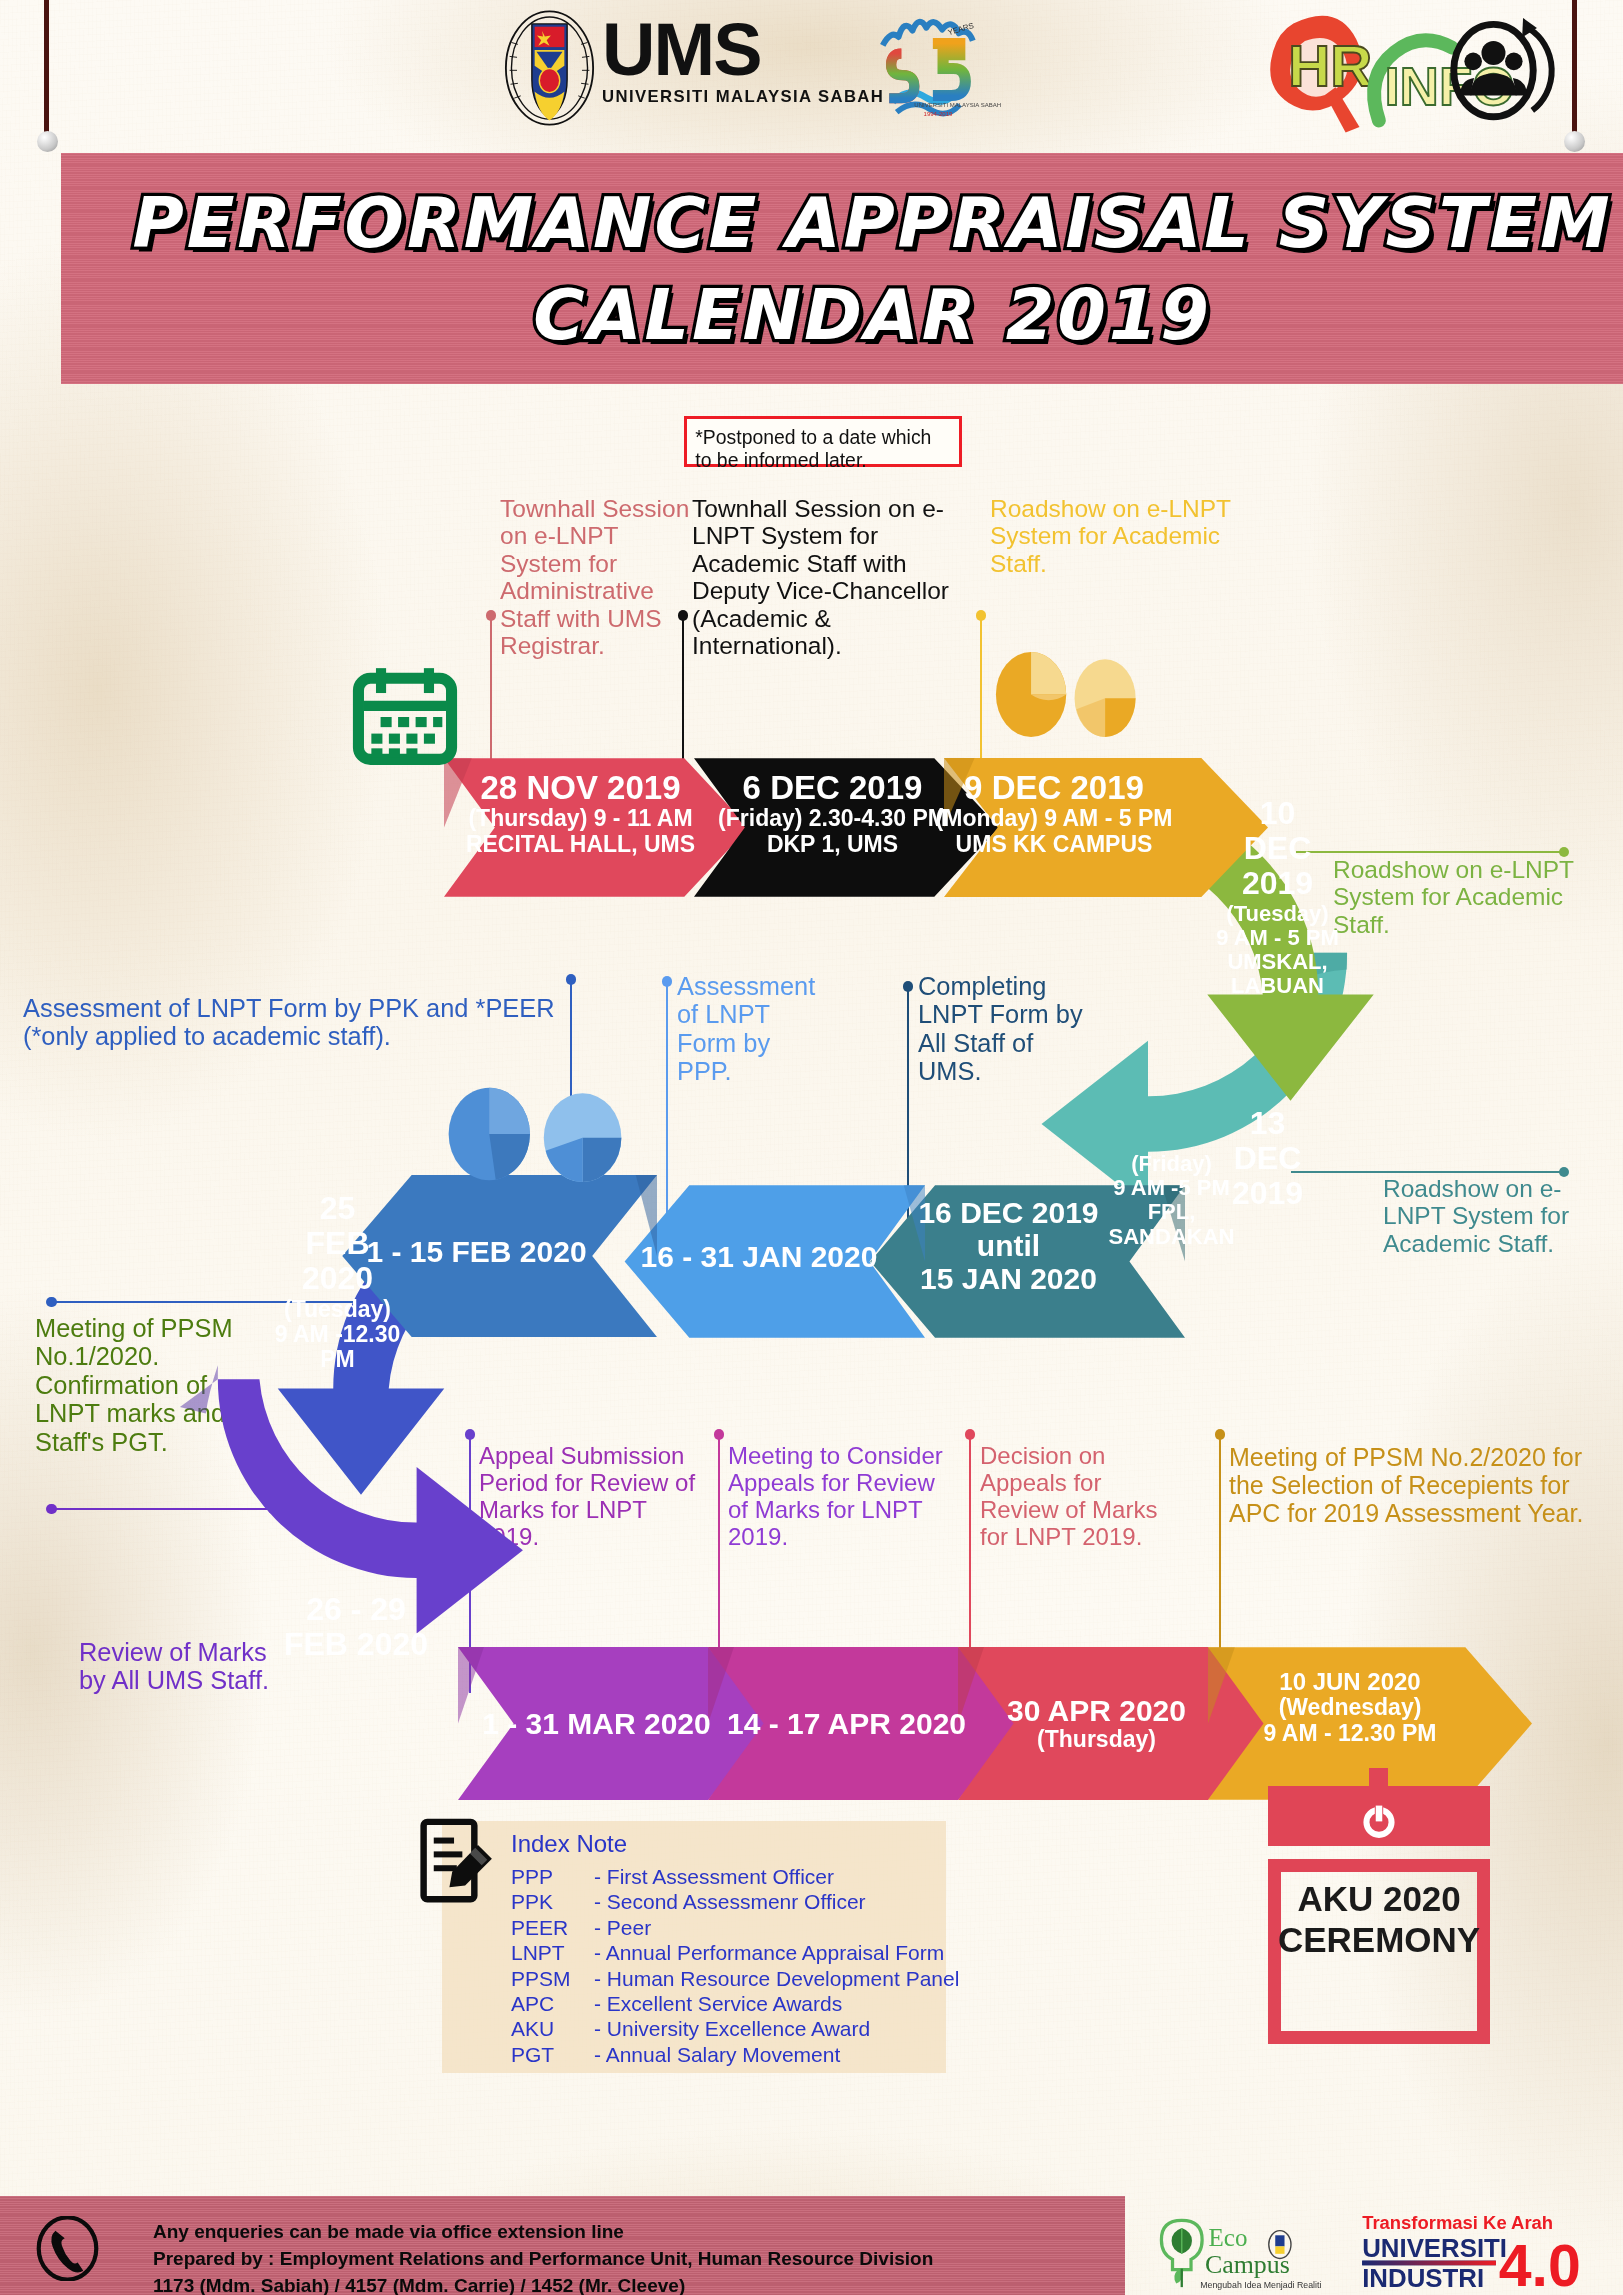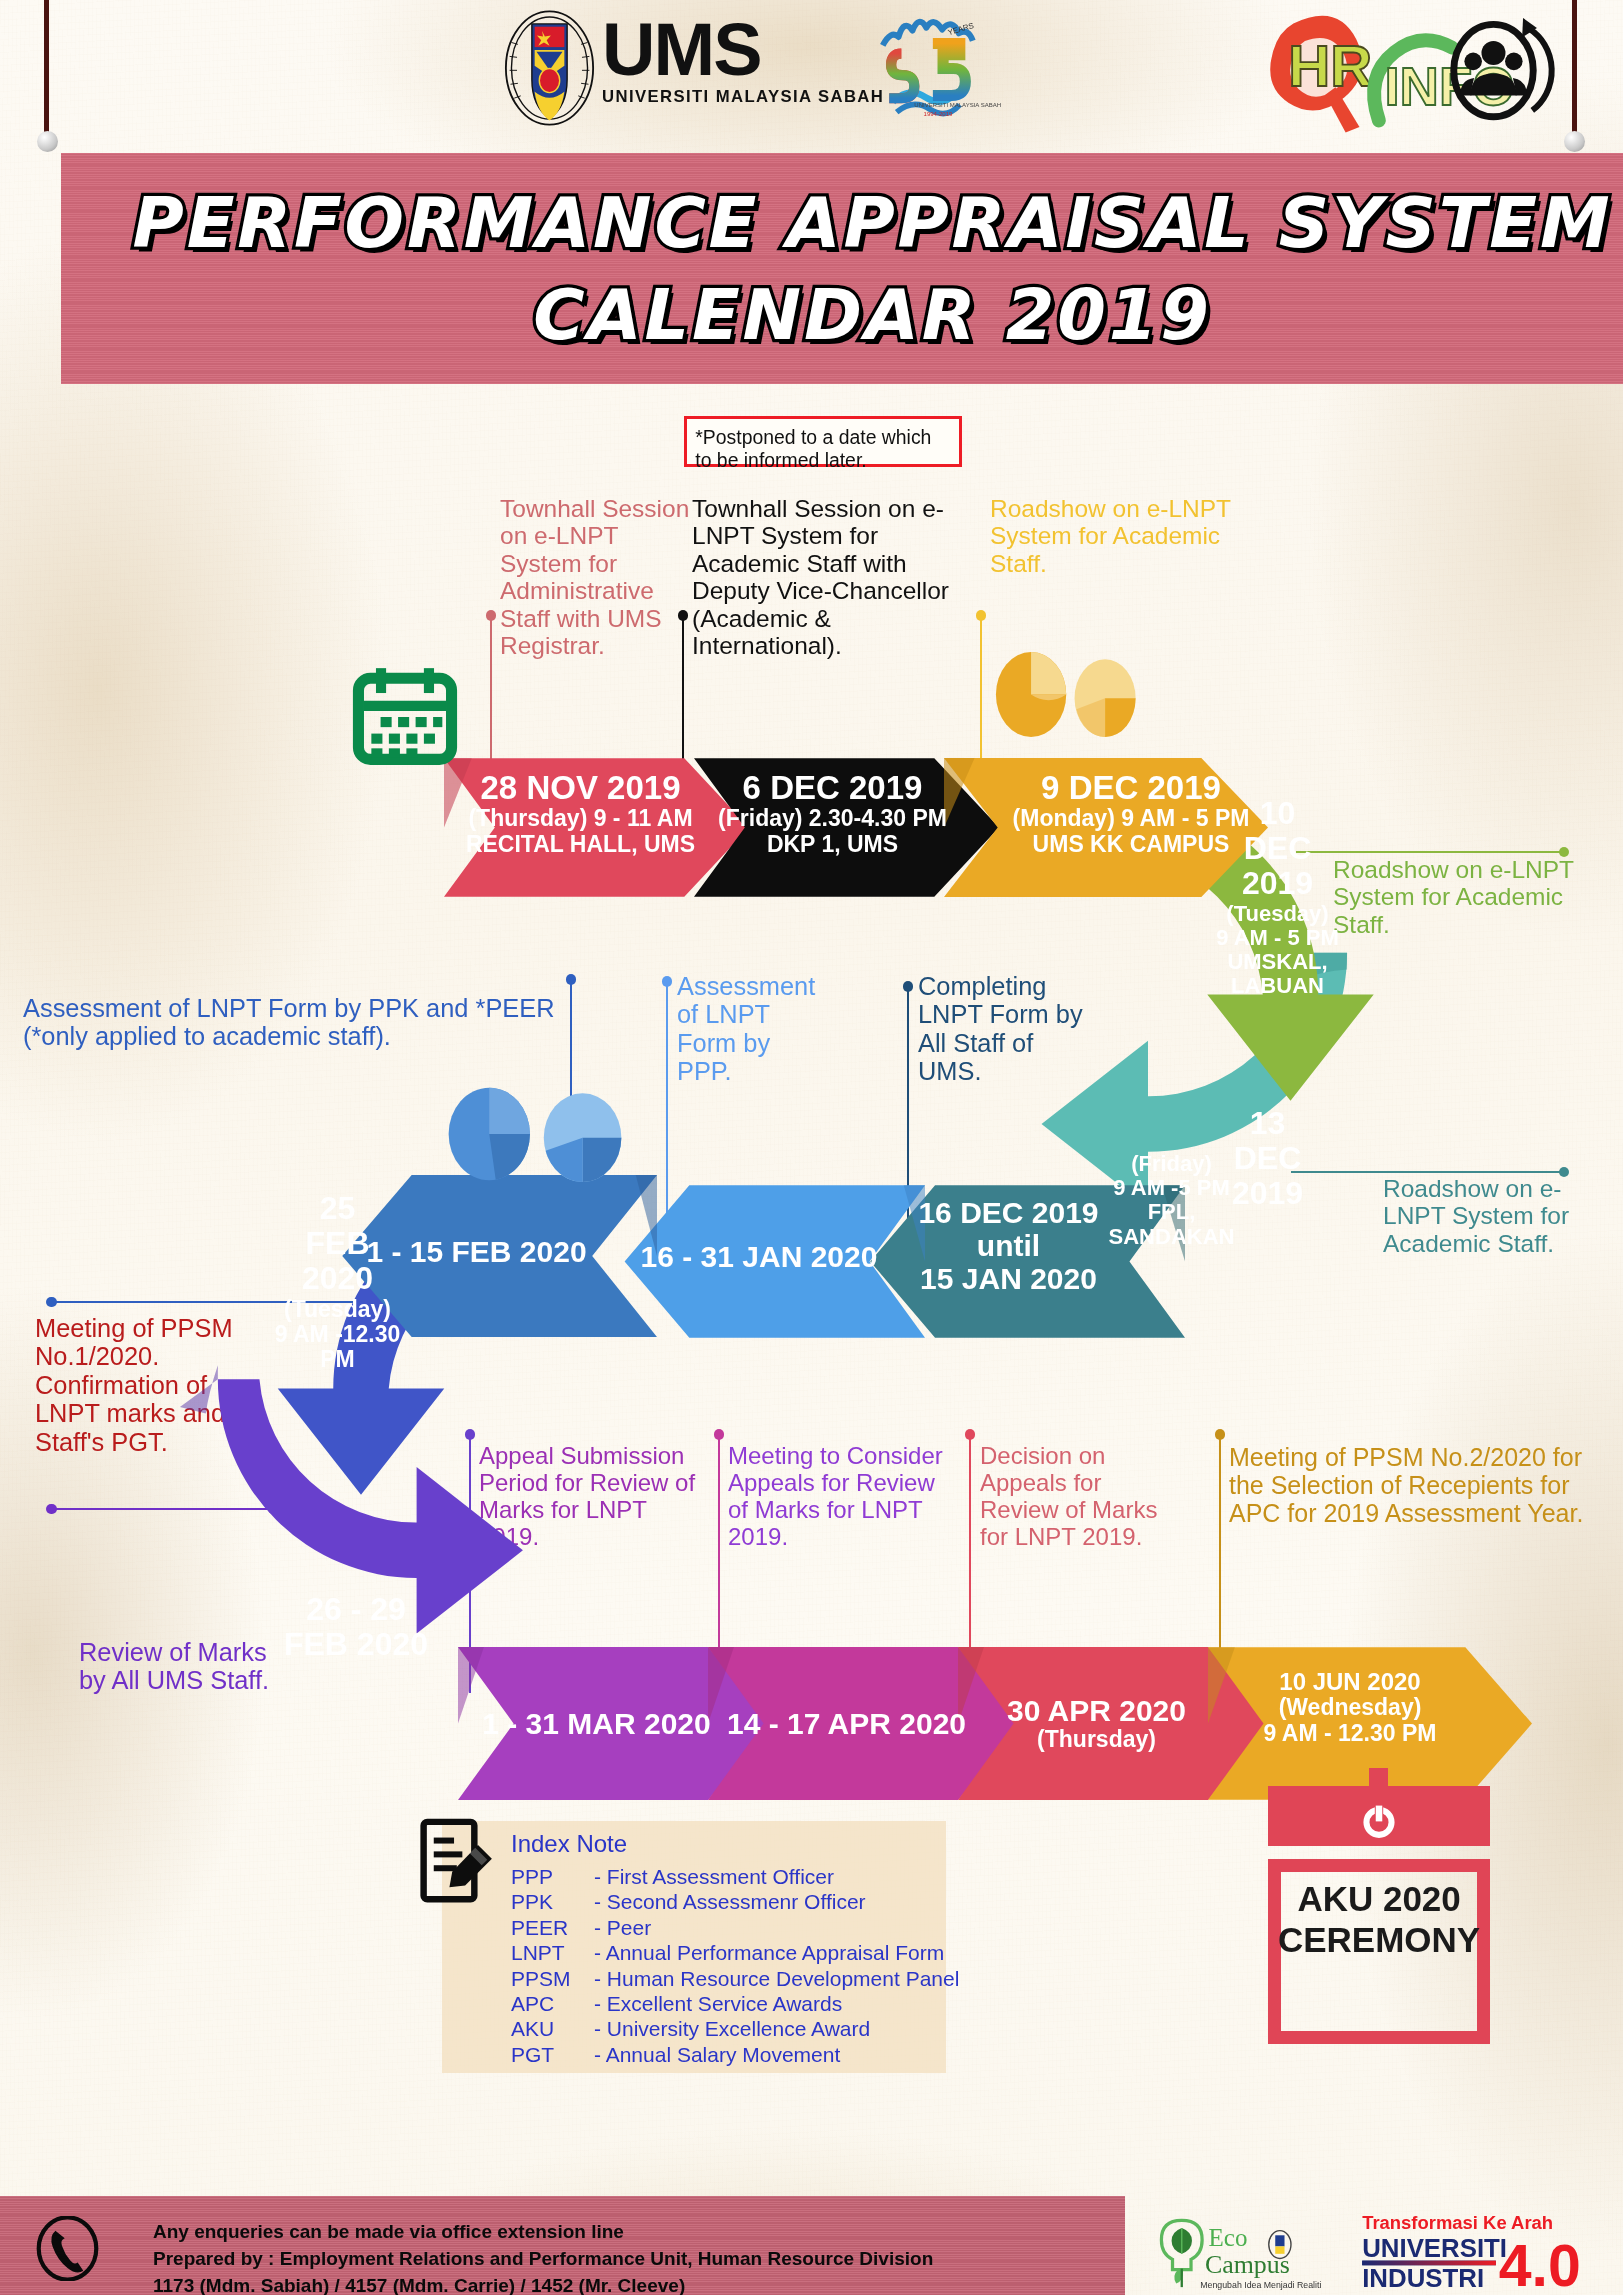--- a/index.html
+++ b/index.html
@@ -248,21 +248,21 @@
 <div class="arrowtxt" style="left:703px;top:770px;width:259px;">
   <div style="font-size:33px">6 DEC 2019</div>
   <div style="font-size:23px">(Friday) 2.30-4.30 PM</div>
   <div style="font-size:23px">DKP 1, UMS</div>
 </div>
 
 <svg class="chev" style="left:944px;top:758px;width:324px;height:139px;z-index:5" viewBox="0 0 700 300">
   <path d="M0 0 H556 L700 150 L556 300 H0 L116 150 Z" fill="#eaa925"></path>
   <path d="M0 0 H66 L0 150 Z" fill="#c98e18" opacity=".55"></path>
 </svg>
-<div class="arrowtxt" style="left:997px;top:770px;width:268px;text-align:center;">
+<div class="arrowtxt" style="left:920px;top:770px;width:268px;text-align:center;">
   <div style="font-size:33px">9 DEC 2019</div>
   <div style="font-size:23px">(Monday) 9 AM - 5 PM</div>
   <div style="font-size:23px">UMS KK CAMPUS</div>
 </div>
 
 <svg style="position:absolute;left:1064px;top:777px;width:453px;height:546px;z-index:3" viewBox="0 0 980 1180">
 
   <path d="M150 40 A430 430 0 0 1 580 470 L700 470 L520 700 L340 470 L460 470 A340 340 0 0 0 150 160 Z" transform="translate(-30,0)" fill="#8cb83f"></path>
   <path d="M120 40 h30 l0 120 q-40 2 -72 14 Z" fill="#6e9a2e" opacity=".6"></path>
 </svg>
@@ -339,21 +339,21 @@
   <path d="M900 40 A430 430 0 0 0 470 470 L350 470 L530 700 L710 470 L590 470 A340 340 0 0 1 900 160 Z" transform="translate(30,0)" fill="#4055c8"></path>
   <path d="M930 40 h-30 v120 q40 2 72 14 Z" fill="#3343a0" opacity=".5"></path>
 </svg>
 <div class="arrowtxt" style="left:259px;top:1191px;width:157px;z-index:9;">
   <div style="font-size:32px">25</div>
   <div style="font-size:32px">FEB</div>
   <div style="font-size:32px">2020</div>
   <div style="font-size:23px">(Tuesday)</div>
   <div style="font-size:23px">9 AM -12.30 PM</div>
 </div>
-<div class="lbl" style="left:35px;top:1314px;width:217px;font-size:25.4px;color:#b91c1c;">Meeting of PPSM No.1/2020. Confirmation of LNPT marks and Staff's PGT.</div>
+<div class="lbl" style="left:35px;top:1314px;width:217px;font-size:25.4px;color:#4d7c0f;">Meeting of PPSM No.1/2020. Confirmation of LNPT marks and Staff's PGT.</div>
 <div class="hline left" style="left:51px;top:1508px;width:222px;background:#7030c8;"></div>
 
 <svg style="position:absolute;left:116px;top:1333px;width:518px;height:490px;z-index:2" viewBox="0 0 1120 1060">
   <path d="M220 40 A430 430 0 0 0 650 470 L650 590 L880 410 L650 230 L650 350 A340 340 0 0 1 310 40 Z" transform="translate(0,60)" fill="#6840cc"></path>
   <path d="M220 100 v-30 q-20 60 -26 104 l-56 -14 Z" fill="#5633a8" opacity=".5"></path>
 </svg>
 <div class="arrowtxt" style="left:268px;top:1592px;width:176px;z-index:9;">
   <div style="font-size:32px">26 - 29</div>
   <div style="font-size:32px">FEB 2020</div>
 </div>

